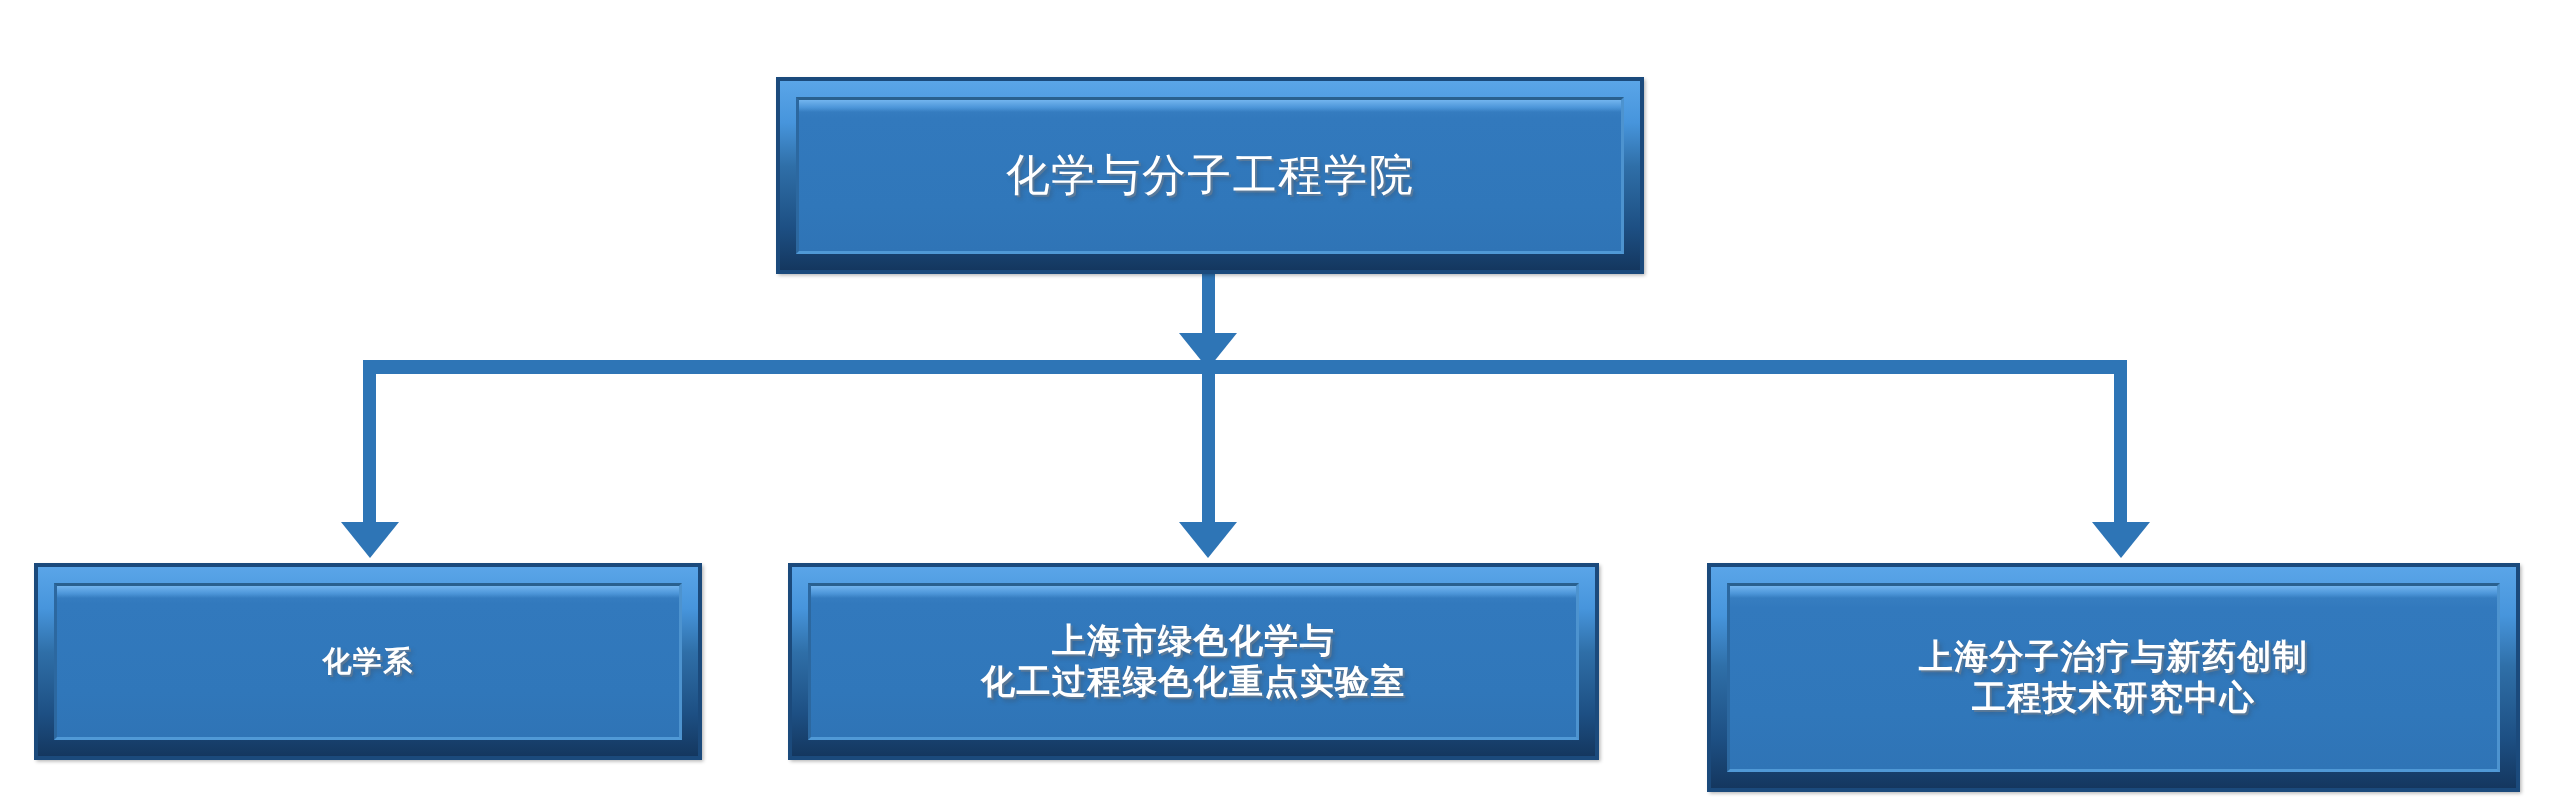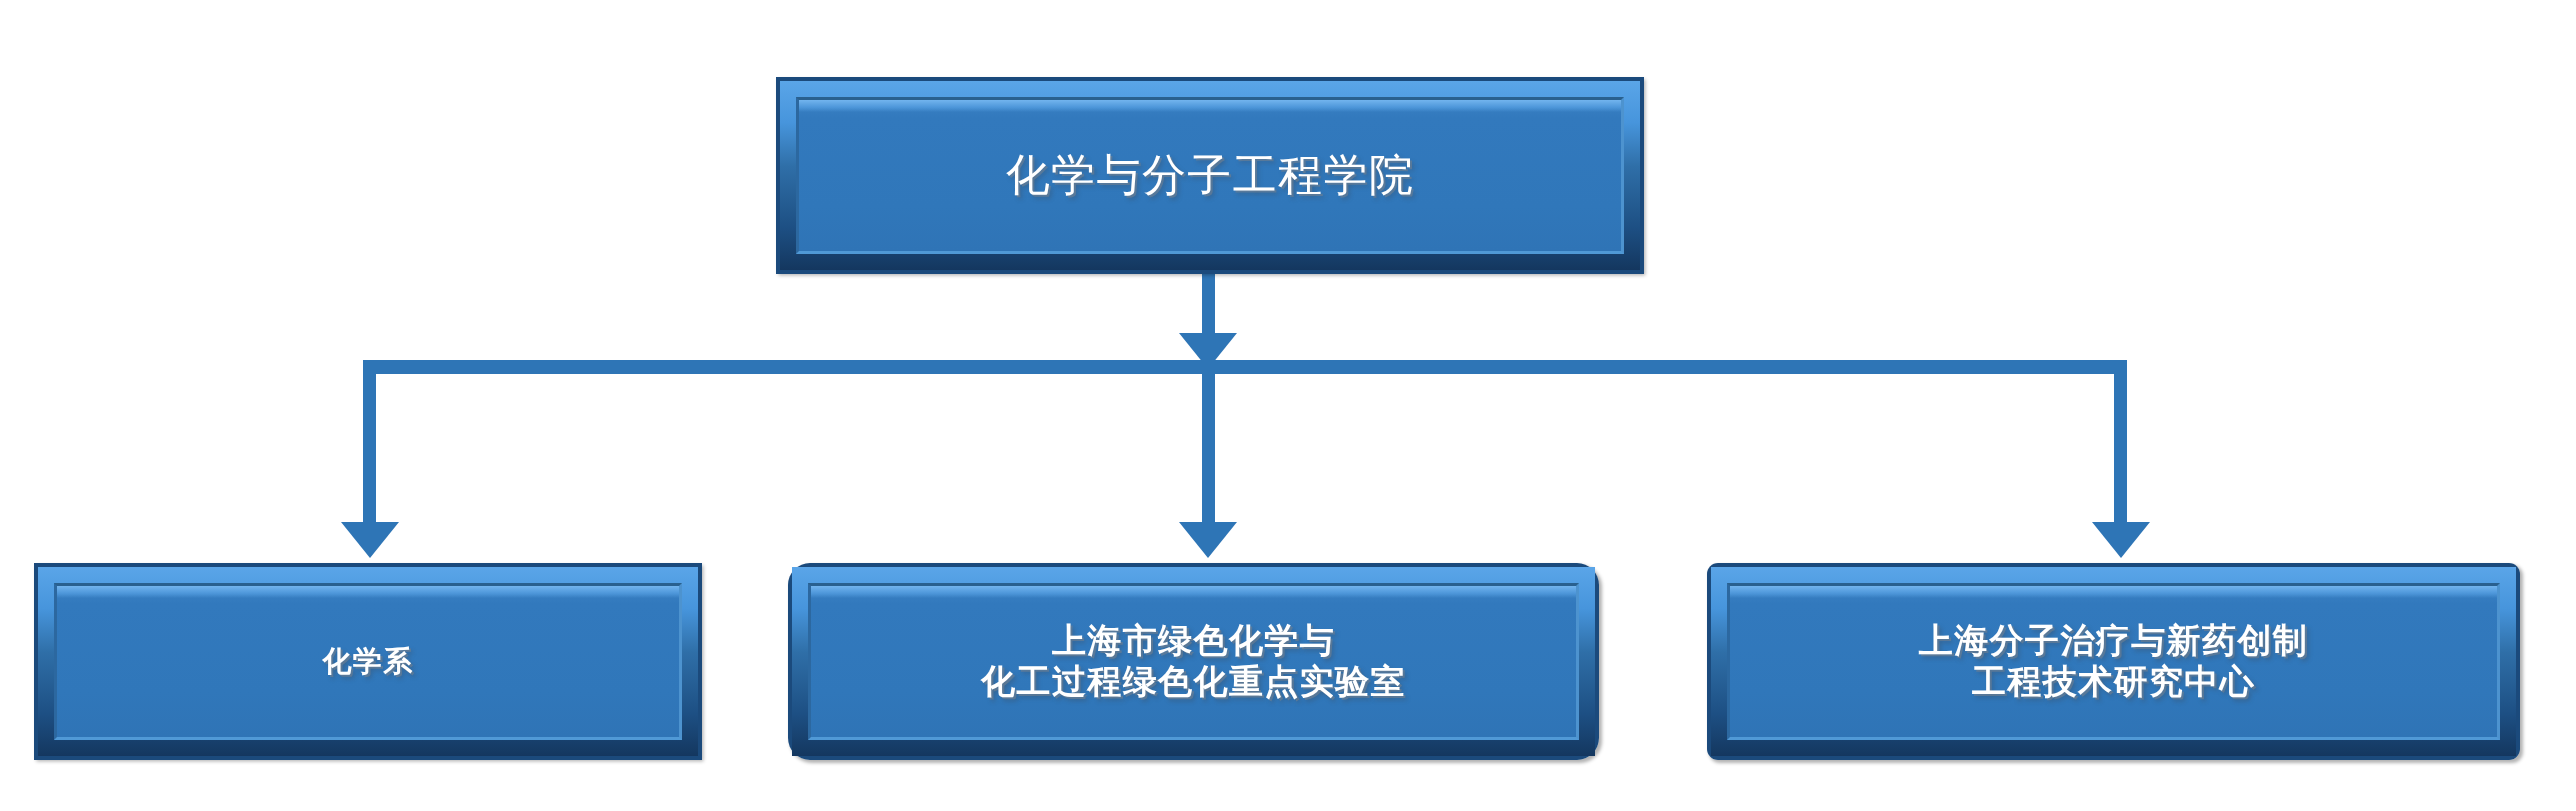--- a/index.html
+++ b/index.html
@@ -101,27 +101,27 @@
   #node-top .label { font-size: 44px; }
 
   #node-chem-dept {
     left: 34px;   top: 563px;
     width: 668px; height: 197px;
   }
   #node-chem-dept .label { font-size: 29px; font-weight: bold; }
 
   #node-green-lab {
     left: 788px;  top: 563px;
-    width: 811px; height: 197px; border-radius: 22px;
+    width: 811px; height: 197px;
   }
   #node-green-lab .label { font-size: 34px; font-weight: bold; }
 
   #node-drug-center {
     left: 1707px;  top: 563px;
-    width: 813px; height: 197px; border-radius: 11px;
+    width: 813px; height: 229px;
   }
   #node-drug-center .label { font-size: 34px; font-weight: bold; }
 
   
   .conn {
     position: absolute;
     background: #2e75b6;
   }
   
   #conn-stem-top {

